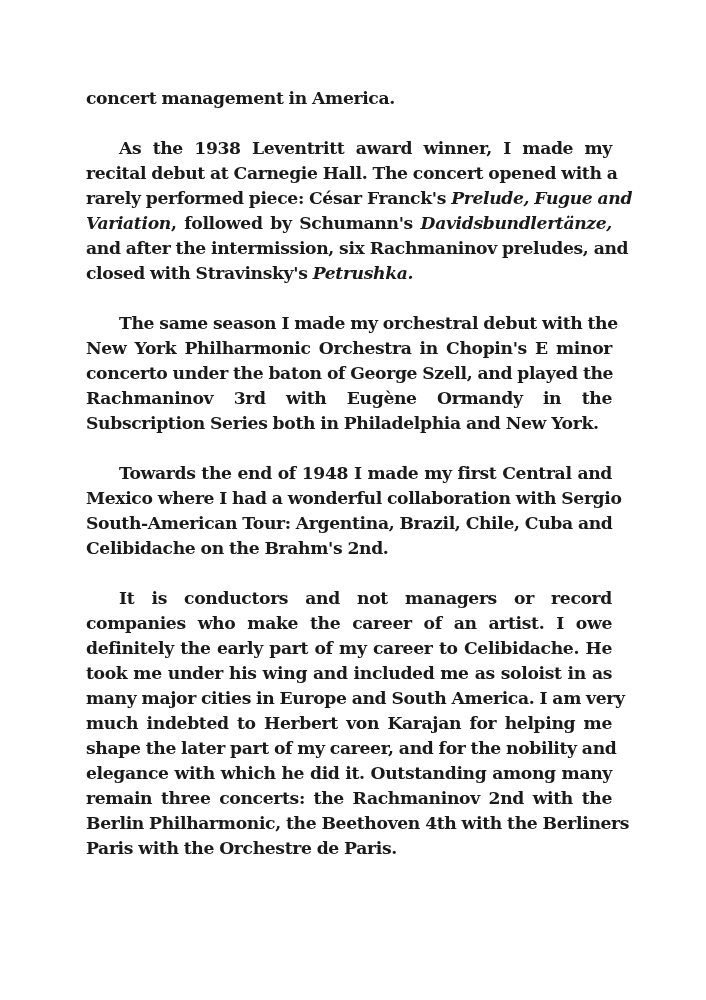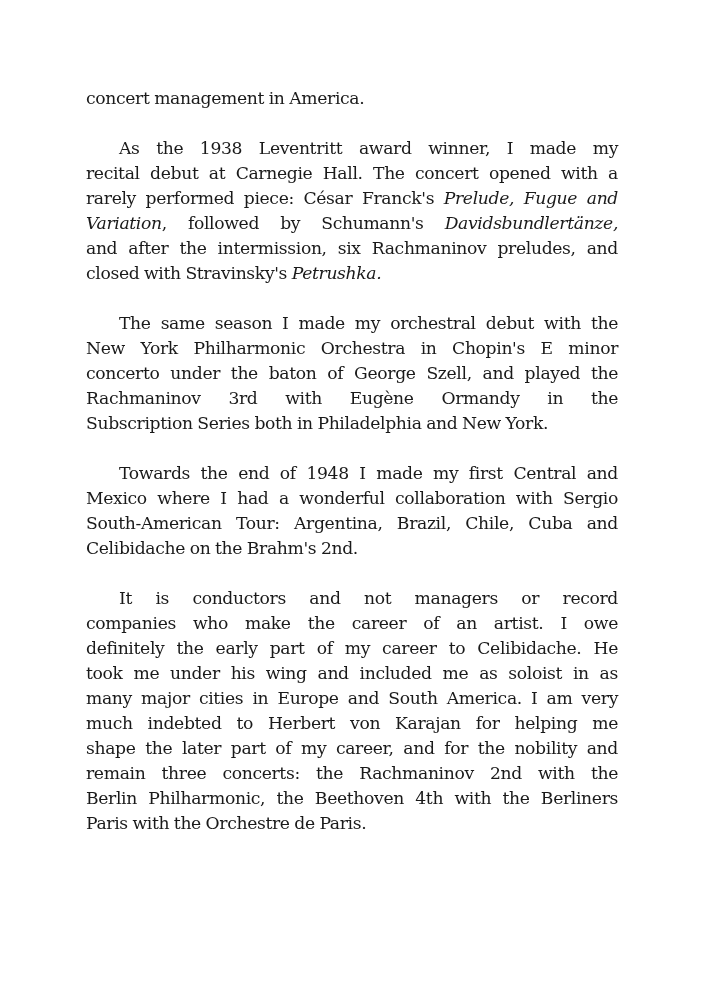--- a/index.html
+++ b/index.html
@@ -1,20 +1,20 @@
 <!DOCTYPE html>
 <html><head>
 <meta charset="utf-8">
 <style>
   html, body { margin: 0; padding: 0; background: #ffffff; }
   body { width: 706px; height: 1000px; position: relative; overflow: hidden; }
   .page { position: absolute; left: 86px; top: 86px; width: 534px;
     font-family: "DejaVu Serif", "Liberation Serif", serif; font-size: 17.2px;
     color: #1a1a1a; }
-  .para { margin: 0 2px 25px 0; }
+  .para { margin: 0 8px 25px 0; font-weight: bold; }
   .line { display: block; height: 25px; line-height: 25px; white-space: nowrap;
     text-align: justify; text-align-last: justify; letter-spacing: -0.35px; word-spacing: -0.5px; }
   .line.last { text-align-last: left; }
   .line.indent { padding-left: 33px; }
   .line .seg { display: inline; }
   .it { font-style: italic; }
 </style>
 </head>
 <body>
 
@@ -44,17 +44,18 @@
       <span class="line last"><span class="seg">Celibidache on the Brahm's 2nd.</span></span>
     </div>
     <div class="para">
       <span class="line indent"><span class="seg">It is conductors and not managers or record</span></span>
       <span class="line"><span class="seg">companies who make the career of an artist. I owe</span></span>
       <span class="line"><span class="seg">definitely the early part of my career to Celibidache. He</span></span>
       <span class="line"><span class="seg">took me under his wing and included me as soloist in as</span></span>
       <span class="line"><span class="seg">many major cities in Europe and South America. I am very</span></span>
       <span class="line"><span class="seg">much indebted to Herbert von Karajan for helping me</span></span>
       <span class="line"><span class="seg">shape the later part of my career, and for the nobility and</span></span>
+      <span class="line"><span class="seg">elegance with which he did it. Outstanding among many</span></span>
       <span class="line"><span class="seg">remain three concerts: the Rachmaninov 2nd with the</span></span>
       <span class="line"><span class="seg">Berlin Philharmonic, the Beethoven 4th with the Berliners</span></span>
       <span class="line last"><span class="seg">Paris with the Orchestre de Paris.</span></span>
     </div>
   </div>
 
 </body></html>

